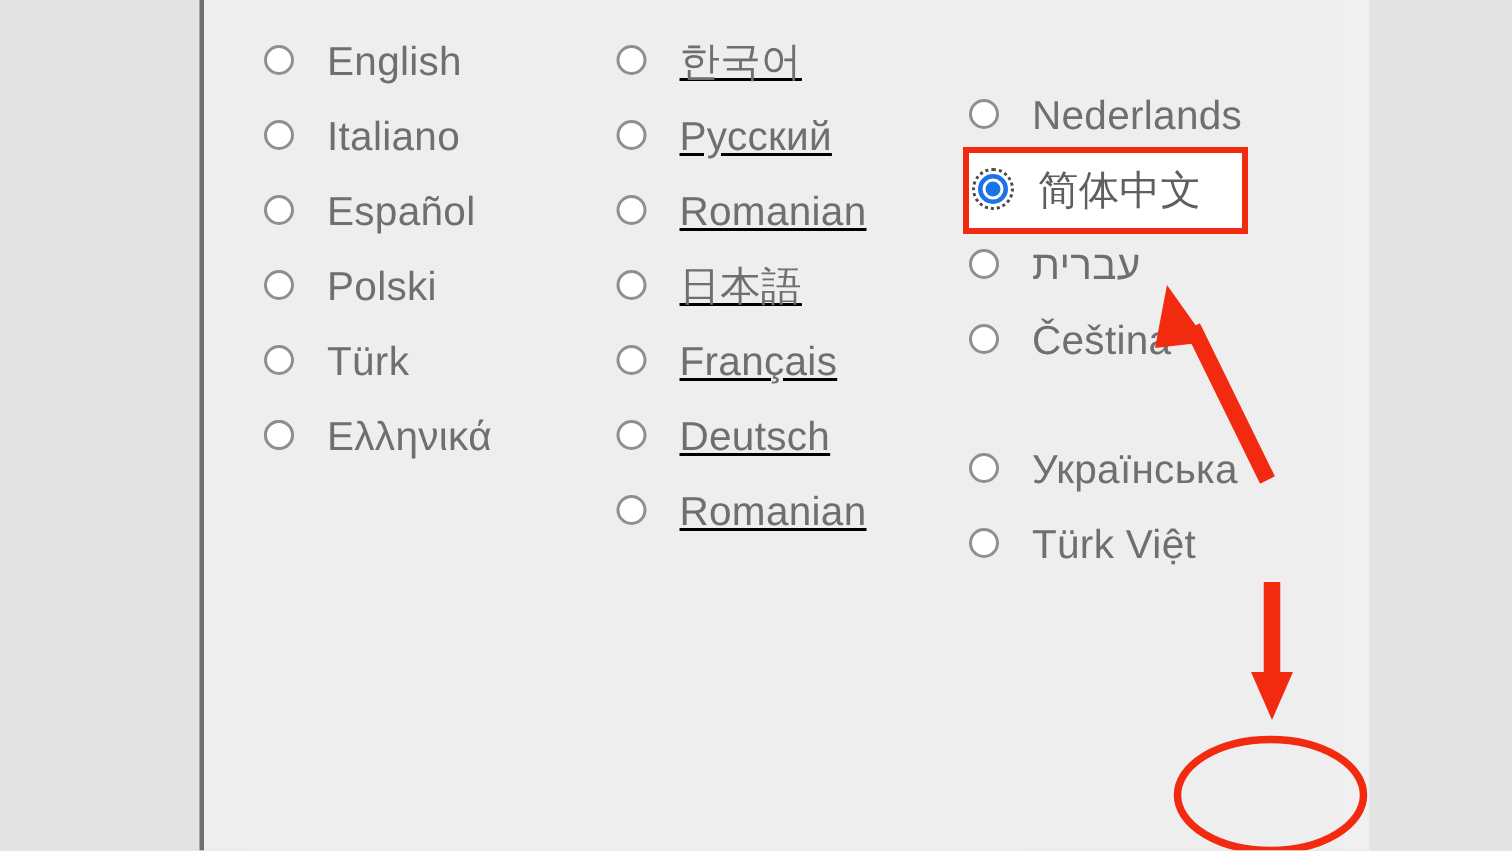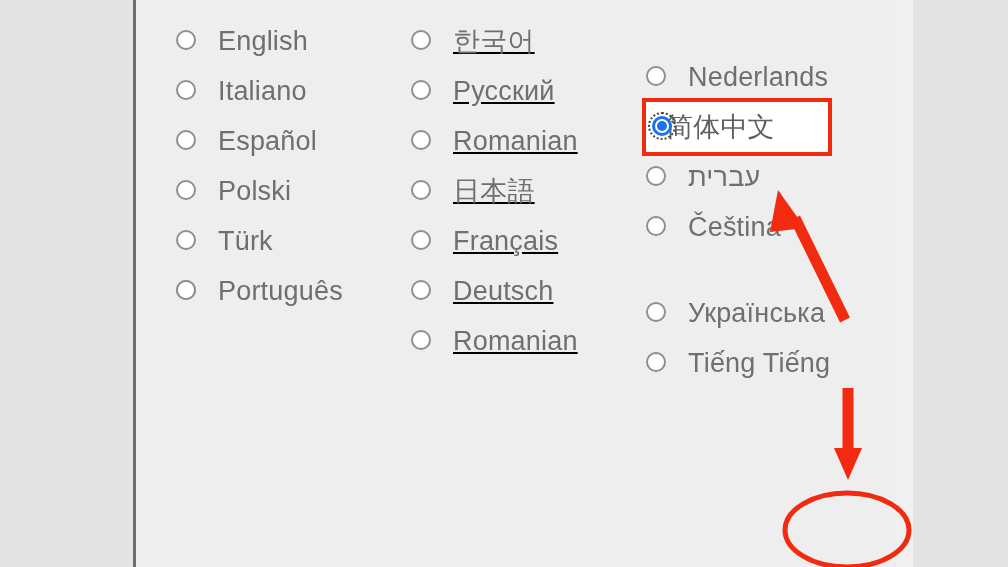--- a/index.html
+++ b/index.html
@@ -101,21 +101,21 @@
   }
   .lang-item.wrap .label {
     display: block;
   }
 
   
   .lang-item.selected {
     background: #ffffff;
     border: 4px solid #f22b10;
     box-sizing: border-box;
-    padding-left: 20px;
+    padding-left: 46px;
     margin-left: -4px;
     margin-top: -4px;
     margin-bottom: -4px;
     width: 190px;
     z-index: 5;
   }
   .lang-item.selected .radio {
     border: none;
     background: transparent;
     left: 4px;
@@ -182,21 +182,21 @@
 
   <div class="panel">
     <div class="columns" id="columns">
         <div class="lang-col col-1">
           <label class="lang-item"><span class="radio"></span><span class="label">English</span></label>
           <label class="lang-item"><span class="radio"></span><span class="label">Italiano</span></label>
           <label class="lang-item"><span class="radio"></span><span class="label">Español</span></label>
           <label class="lang-item"><span class="radio"></span><span class="label">Polski</span></label>
           <label class="lang-item"><span class="radio"></span><span class="label">Türk</span></label>
           <label class="lang-item"><span class="radio"></span></label>
-          <label class="lang-item"><span class="radio"></span><span class="label">Português</span></label>
+          <label class="lang-item"><span class="radio"></span><span class="label">Ελληνικά</span></label>
         </div>
         <div class="lang-col col-2">
           <label class="lang-item"><span class="radio"></span><span class="label">한국어</span></label>
           <label class="lang-item"><span class="radio"></span><span class="label">Русский</span></label>
           <label class="lang-item"><span class="radio"></span><span class="label">Romanian</span></label>
           <label class="lang-item"><span class="radio"></span><span class="label">日本語</span></label>
           <label class="lang-item"><span class="radio"></span><span class="label">Français</span></label>
           <label class="lang-item"><span class="radio"></span><span class="label">Deutsch</span></label>
           <label class="lang-item"><span class="radio"></span><span class="label">Romanian</span></label>
         </div>
@@ -205,21 +205,21 @@
             <span class="radio"></span>
             <span class="label">Nederlands</span>
           </label>
           <label class="lang-item selected"><span class="radio"></span><span class="label">简体中文</span></label>
           <label class="lang-item"><span class="radio"></span><span class="label">עברית</span></label>
           <label class="lang-item"><span class="radio"></span><span class="label">Čeština</span></label>
           <label class="lang-item wrap">
             <span class="radio"></span>
             <span class="label">Українська</span>
           </label>
-          <label class="lang-item"><span class="radio"></span><span class="label">Tiếng Tiếng</span></label>
+          <label class="lang-item"><span class="radio"></span><span class="label">Türk Việt</span></label>
         </div>
       </div>
 
     <button class="next-button">→</button>
   </div>
 
   <div class="scrollbar-track">
     
   </div>
   <div class="page-right-gutter"></div>

